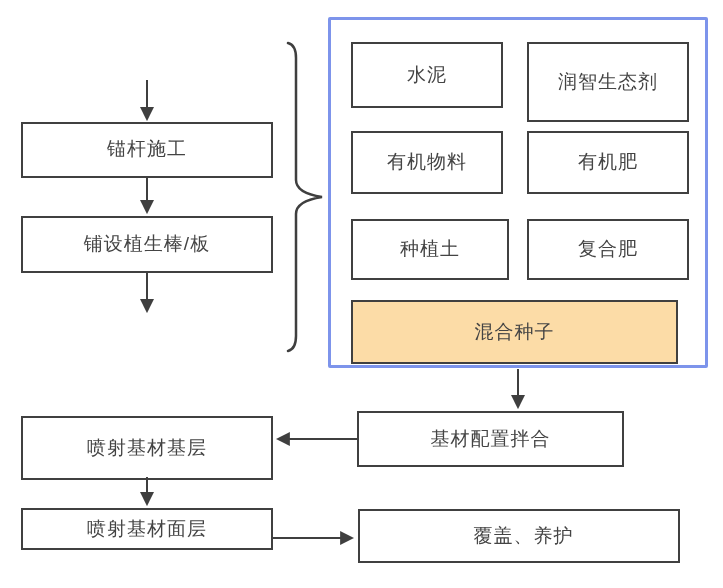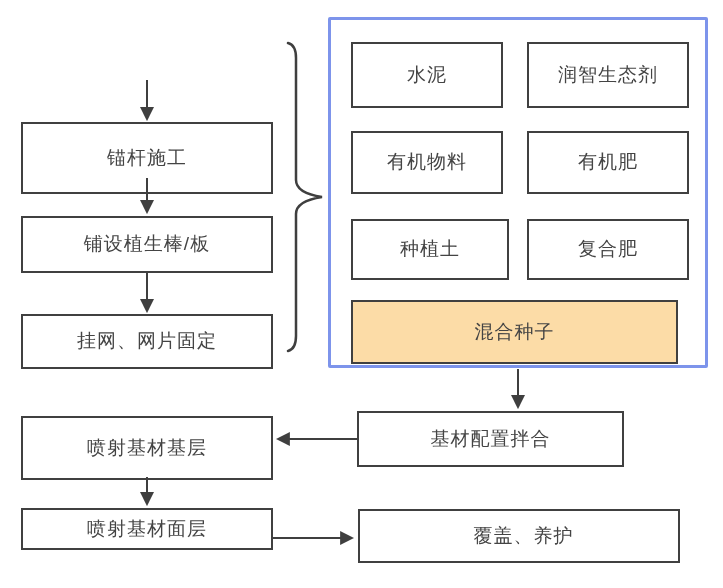--- a/index.html
+++ b/index.html
@@ -28,35 +28,35 @@
     align-items: center;
     justify-content: center;
     font-size: 19px;
     letter-spacing: 1px;
     color: var(--text);
     text-align: center;
     line-height: 1.2;
   }
   
   .step0 { left: 21px;  top: 23px;  width: 252px; height: 57px; }
-  .step1 { left: 21px;  top: 122px; width: 252px; height: 72px; }
+  .step1 { left: 21px;  top: 122px; width: 252px; height: 56px; font-family: Liberation Mono, monospace; }
   .step2 { left: 21px;  top: 216px; width: 252px; height: 57px; }
   .step3 { left: 21px;  top: 314px; width: 252px; height: 55px; }
   
   .panel {
     position: absolute;
     left: 328px; top: 17px;
     width: 380px; height: 351px;
     box-sizing: border-box;
     border: 3px solid var(--panel-blue);
     border-radius: 2px;
     background: #ffffff;
   }
   .m0 { left: 20px;  top: 22px;  width: 152px; height: 66px; }
-  .m1 { left: 196px; top: 22px;  width: 162px; height: 66px; }
+  .m1 { left: 196px; top: 22px;  width: 162px; height: 80px; }
   .m2 { left: 20px;  top: 111px; width: 152px; height: 63px; }
   .m3 { left: 196px; top: 111px; width: 162px; height: 63px; }
   .m4 { left: 20px;  top: 199px; width: 158px; height: 61px; }
   .m5 { left: 196px; top: 199px; width: 162px; height: 61px; }
   .mh { left: 20px;  top: 280px; width: 327px; height: 64px; background: var(--highlight-fill); justify-content: center; }
   
   .base-layer    { left: 21px;  top: 416px; width: 252px; height: 64px; }
   .surface-layer { left: 21px;  top: 508px; width: 252px; height: 42px; }
   .mixing        { left: 357px; top: 411px; width: 267px; height: 56px; }
   .cover-cure    { left: 358px; top: 509px; width: 322px; height: 54px; padding-left: 9px; }
@@ -84,23 +84,20 @@
 </head>
 <body>
 
 <div id="canvas">
 
   <div class="box step1">
     <span>锚杆施工</span>
   </div>
   <div class="box step2">
     <span>铺设植生棒/板</span>
-  </div>
-  <div class="box step3">
-    <span>挂网、网片固定</span>
   </div>
 
   <div class="panel">
     <div class="box m0">
       <span>水泥</span>
     </div>
     <div class="box m1">
       <span>润智生态剂</span>
     </div>
     <div class="box m2">

